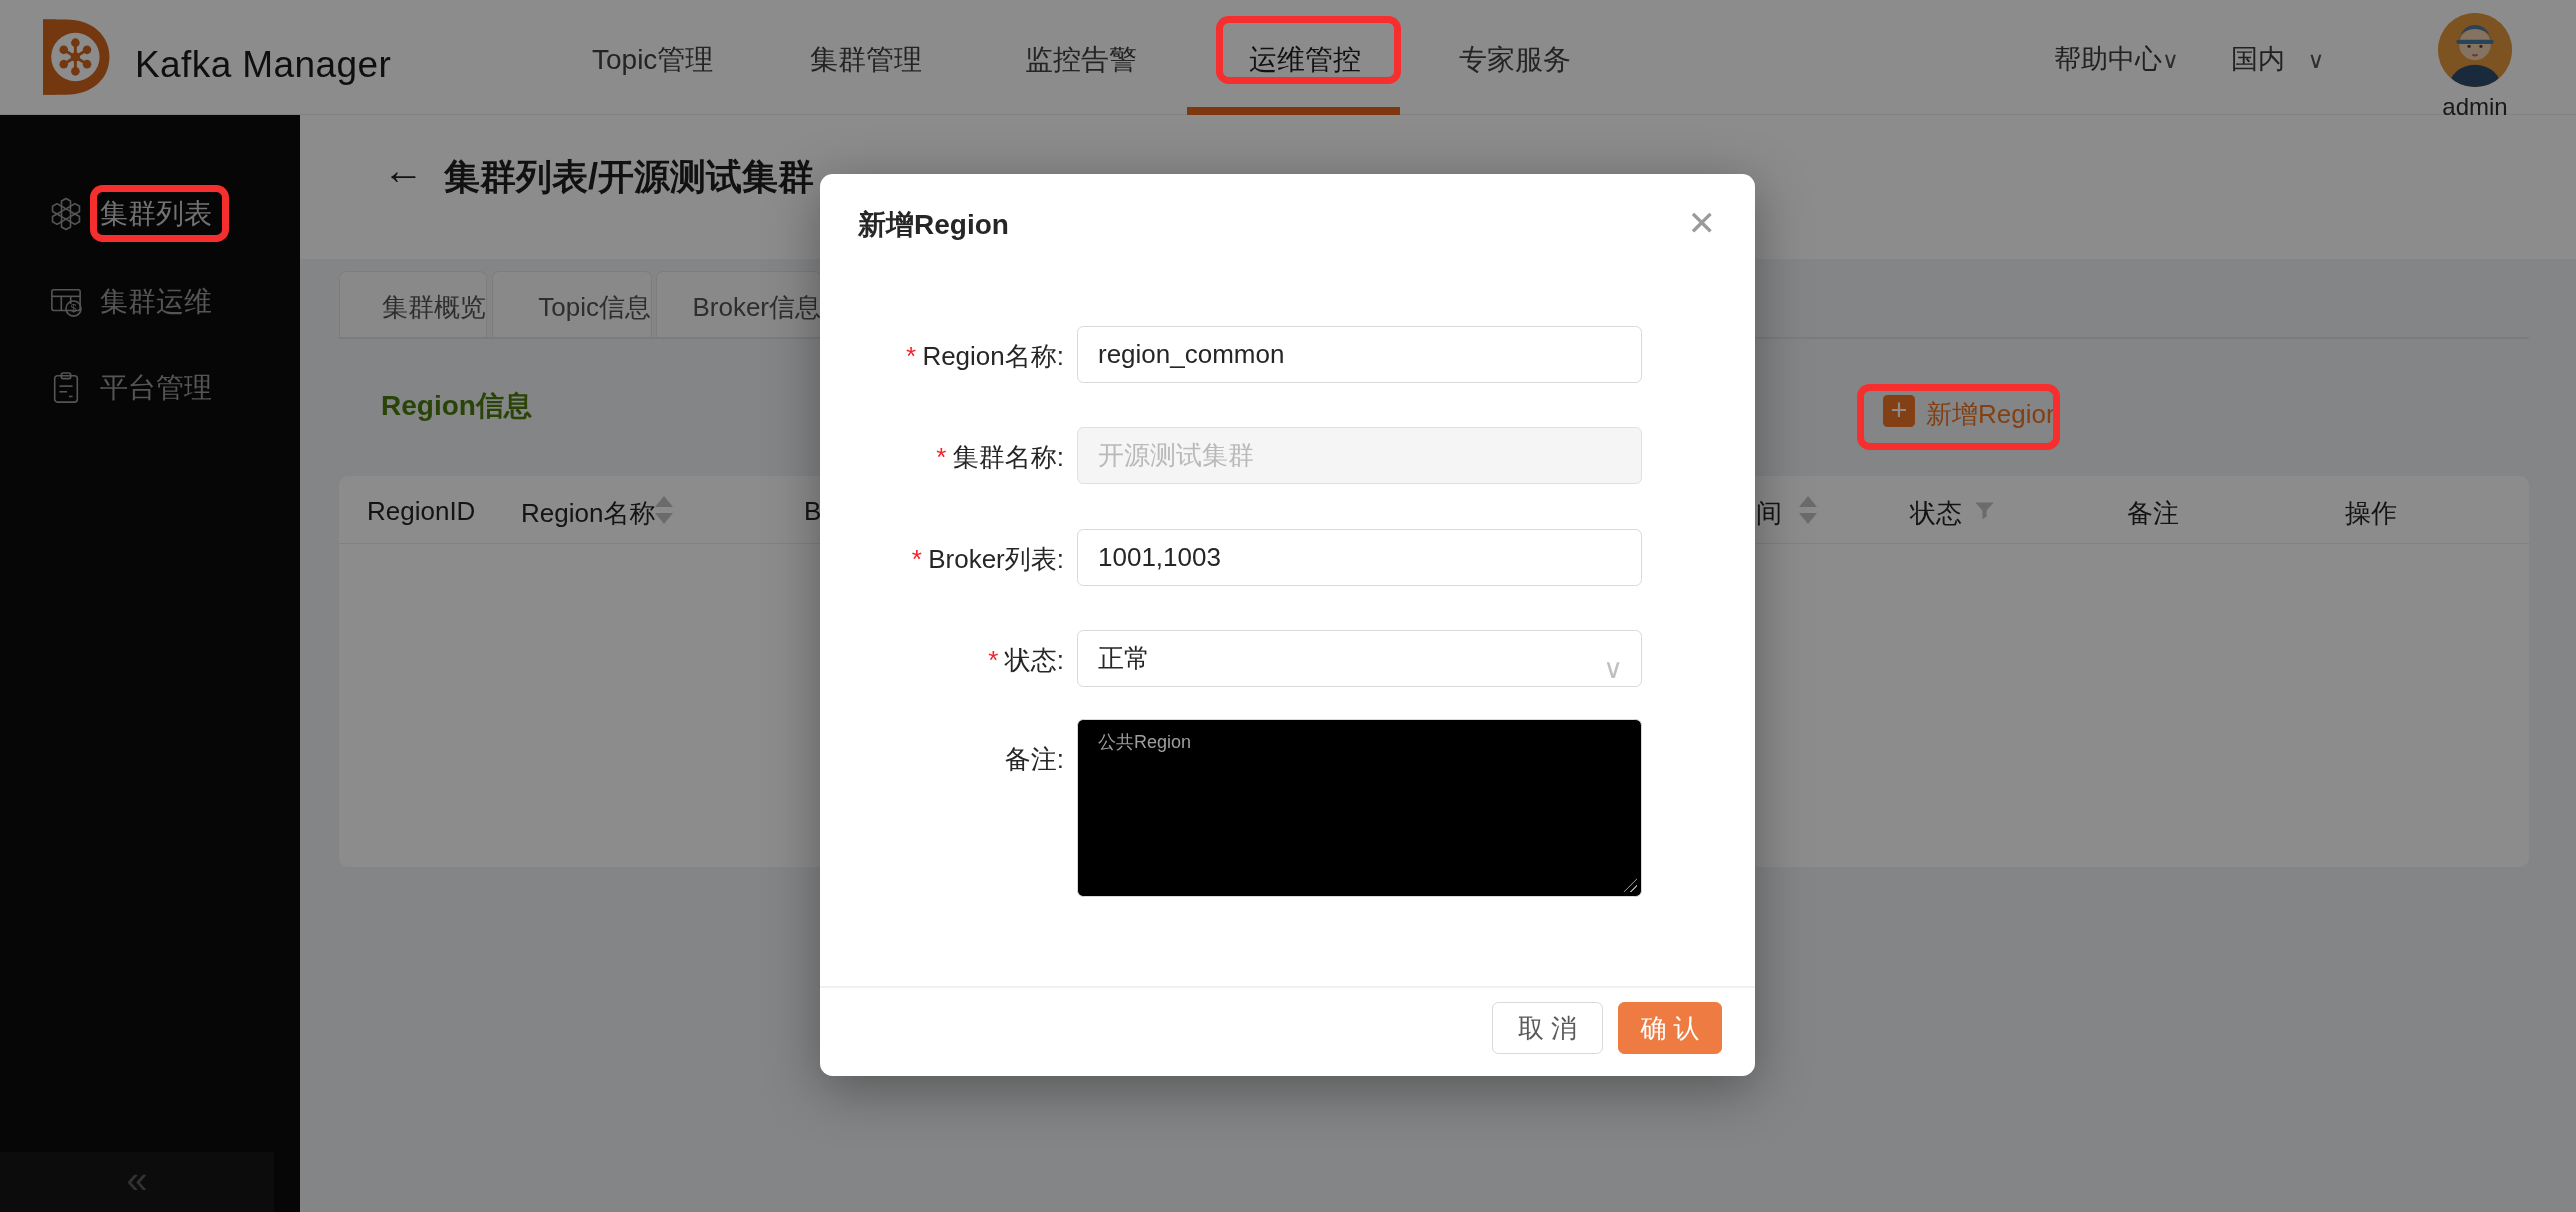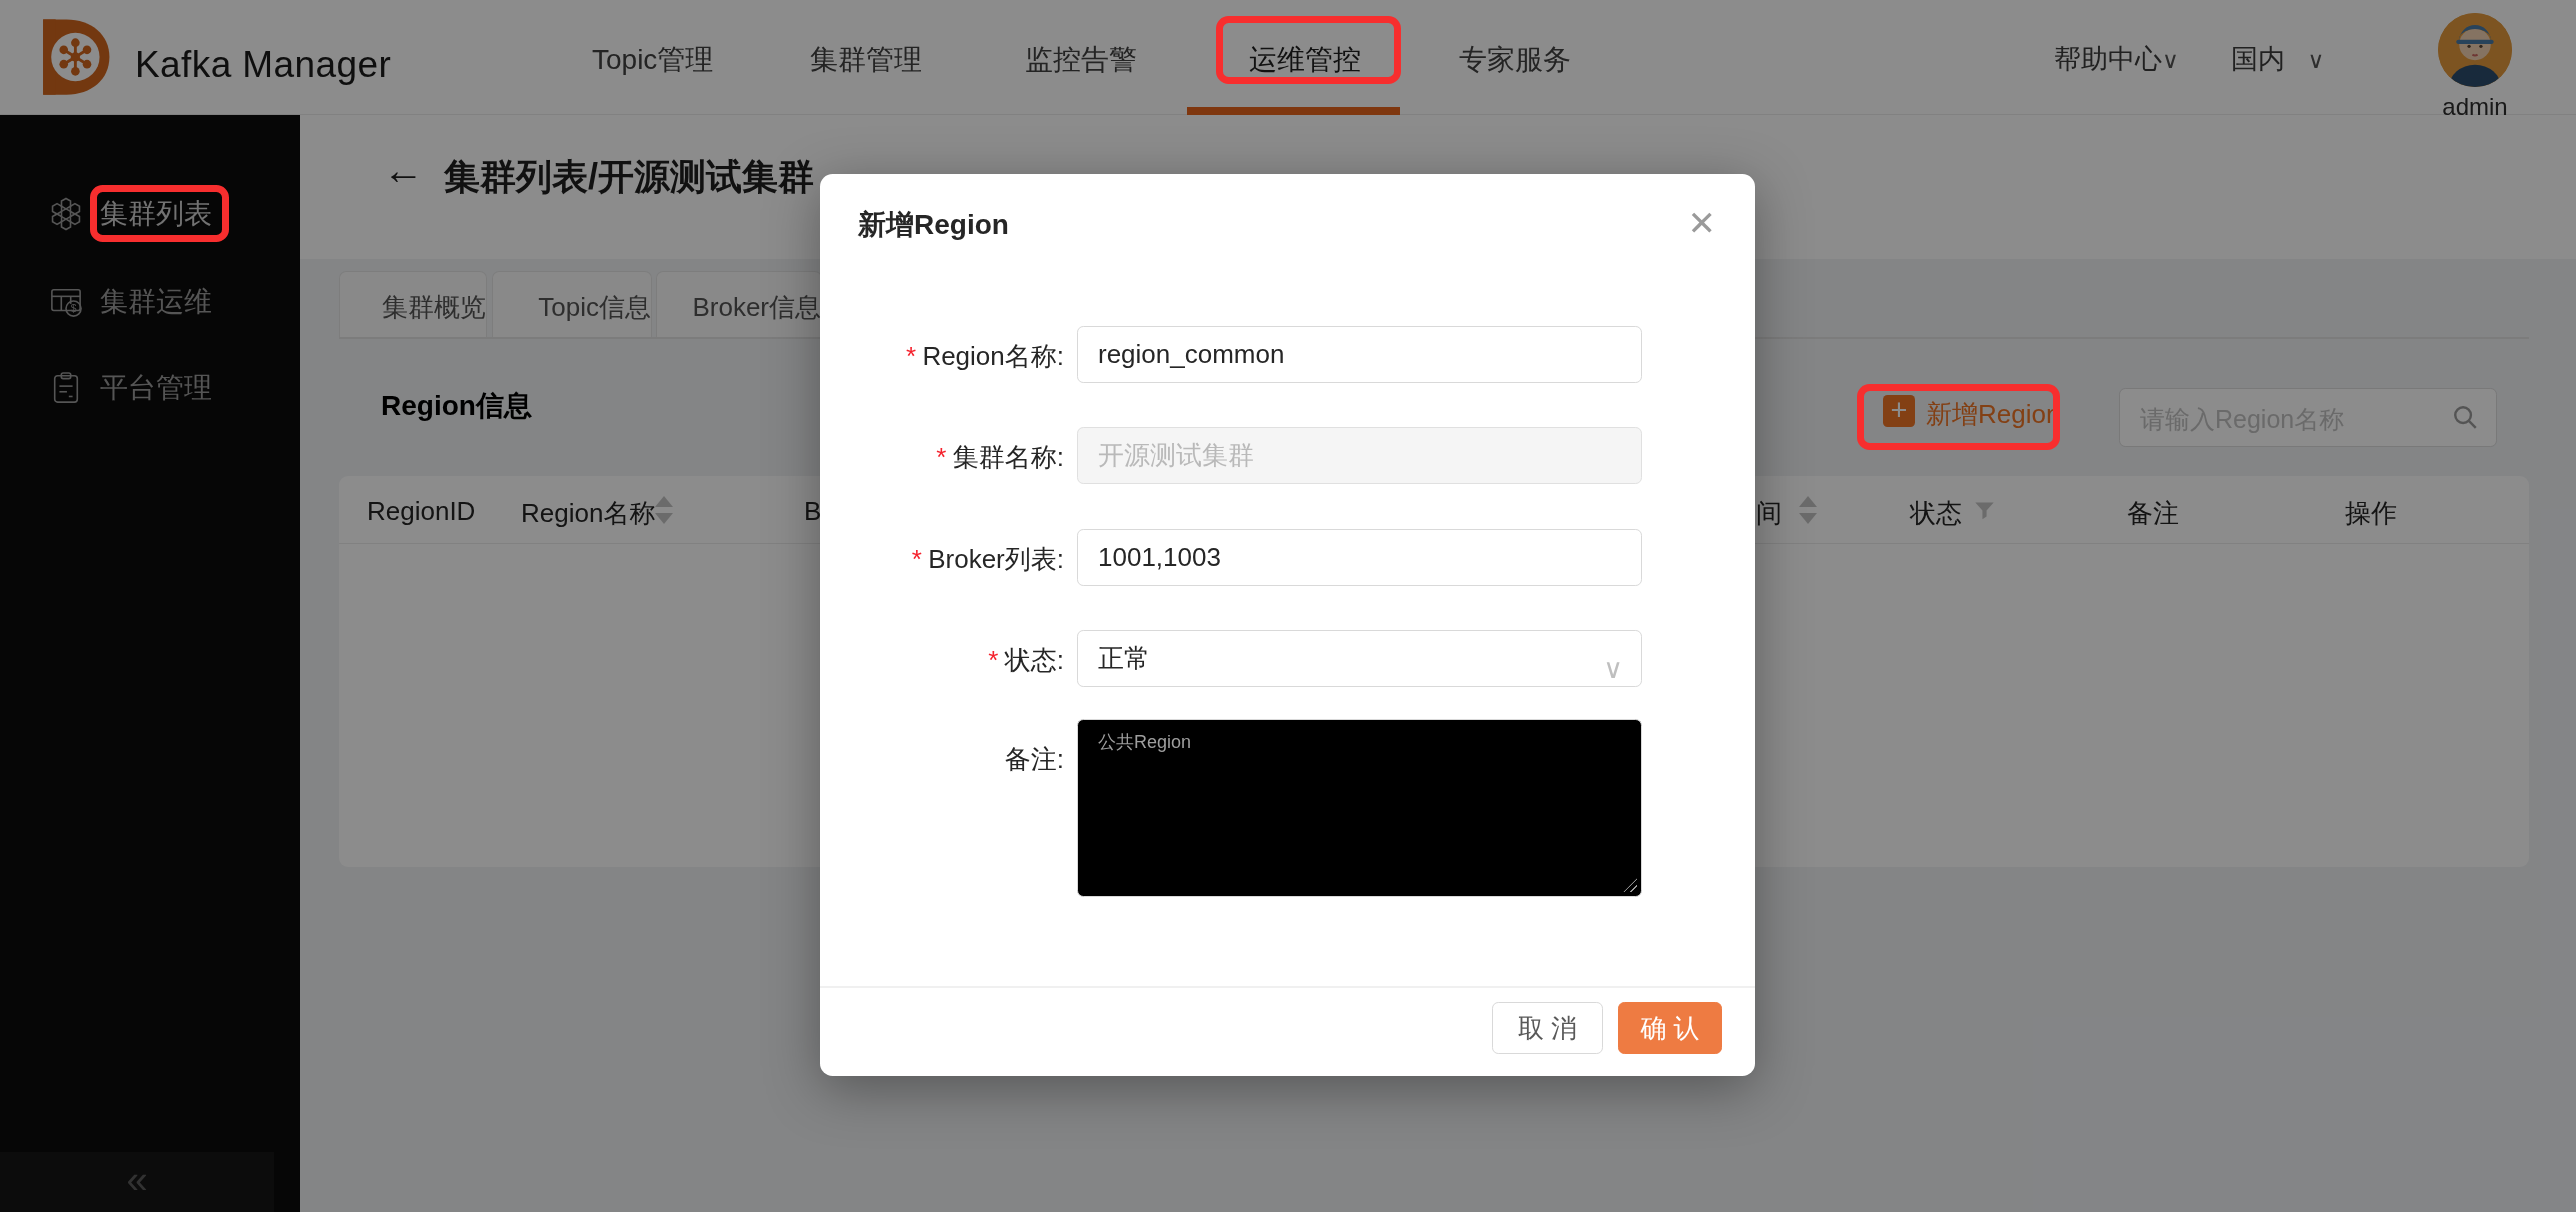--- a/index.html
+++ b/index.html
@@ -27,21 +27,21 @@
   .side-item.selected .s-label { color:#cfcfcf; }
   .side-collapse { position:absolute; left:0; top:1037px; width:274px; height:61px; background:#171717; text-align:center; line-height:56px; font-size:38px; color:#5c5c5c; cursor:pointer; }
   
   .content { position:absolute; left:300px; top:115px; width:2276px; height:1098px; background:#f0f2f5; z-index:1; }
   .crumb-band { position:absolute; left:0; top:0; width:2276px; height:144px; background:#fff; }
   .back-arrow { position:absolute; left:83px; top:32px; font-size:41px; color:#1f1f1f; cursor:pointer; }
   .crumb-title { position:absolute; left:144px; top:38px; font-size:36px; font-weight:700; color:#1f1f1f; }
   .tab { position:absolute; top:156px; height:68px; background:#fafafa; border:1.8px solid #e4e4e4; border-bottom:none; border-radius:7.2px 7.2px 0 0; font-size:26px; color:#555; text-align:right; cursor:pointer; }
   .tab span { display:inline-block; margin-top:18px; }
   .tabs-divider { position:absolute; left:39px; top:222px; width:2190px; height:1.8px; background:#e2e2e2; }
-  .toolbar-title { position:absolute; left:81px; top:272px; font-size:28px; font-weight:700; color:#000000; }
+  .toolbar-title { position:absolute; left:81px; top:272px; font-size:28px; font-weight:700; color:#4d7c0f; }
   .add-btn { position:absolute; left:1583px; top:278px; height:39px; cursor:pointer; }
   .add-plus { position:absolute; left:0; top:1.8px; width:32px; height:32px; background:#ee7526; border-radius:4.5px; color:#fff; font-size:29px; line-height:30.5px; text-align:center; }
   .add-label { position:absolute; left:43px; top:3.6px; font-size:26px; color:#ee7526; white-space:nowrap; }
   .search-box { position:absolute; left:1819px; top:273px; width:378px; height:59px; background:#fff; border:1.8px solid #dcdcdc; border-radius:6.3px; }
   .search-ph { position:absolute; left:20px; top:13.5px; font-size:25px; color:#c2c2c2; }
   .search-ic { position:absolute; right:16px; top:14.4px; width:29px; height:29px; }
   .table-card { position:absolute; left:39px; top:361px; width:2190px; height:391px; background:#fff; border-radius:9px; }
   .thead { position:absolute; left:0; top:0; width:2190px; height:68px; border-bottom:1.8px solid #ececec; }
   .th { position:absolute; top:20px; font-size:26px; font-weight:500; color:#262626; white-space:nowrap; }
   .sorter { position:absolute; top:16px; width:18px; height:36px; }
@@ -190,29 +190,20 @@
     <div class="tab" style="left:356px; width:166px;"><span>Broker信息</span></div>
     <div class="tabs-divider"></div>
 
     <div class="toolbar-title">Region信息</div>
 
     <div class="add-btn">
       <span class="add-plus">+</span>
       <span class="add-label">新增Region</span>
     </div>
 
-    <div class="search-box">
-      <span class="search-ph">请输入Region名称</span>
-      <span class="search-ic">
-        <svg viewBox="0 0 24 24" width="29" height="29" stroke="#9a9a9a" stroke-width="2" fill="none">
-          <circle cx="10" cy="10" r="6.5"></circle>
-            <line x1="15" y1="15" x2="20.5" y2="20.5"></line>
-        </svg>
-      </span>
-    </div>
 
     <div class="table-card">
       <div class="thead">
         <span class="th" style="left:28px">RegionID</span>
         <span class="th" style="left:182px">Region名称</span>
         <span class="sorter" style="left:316px">
             <i class="up"></i>
             <i class="dn"></i>
           </span>
         <span class="th" style="left:465px">B</span>

